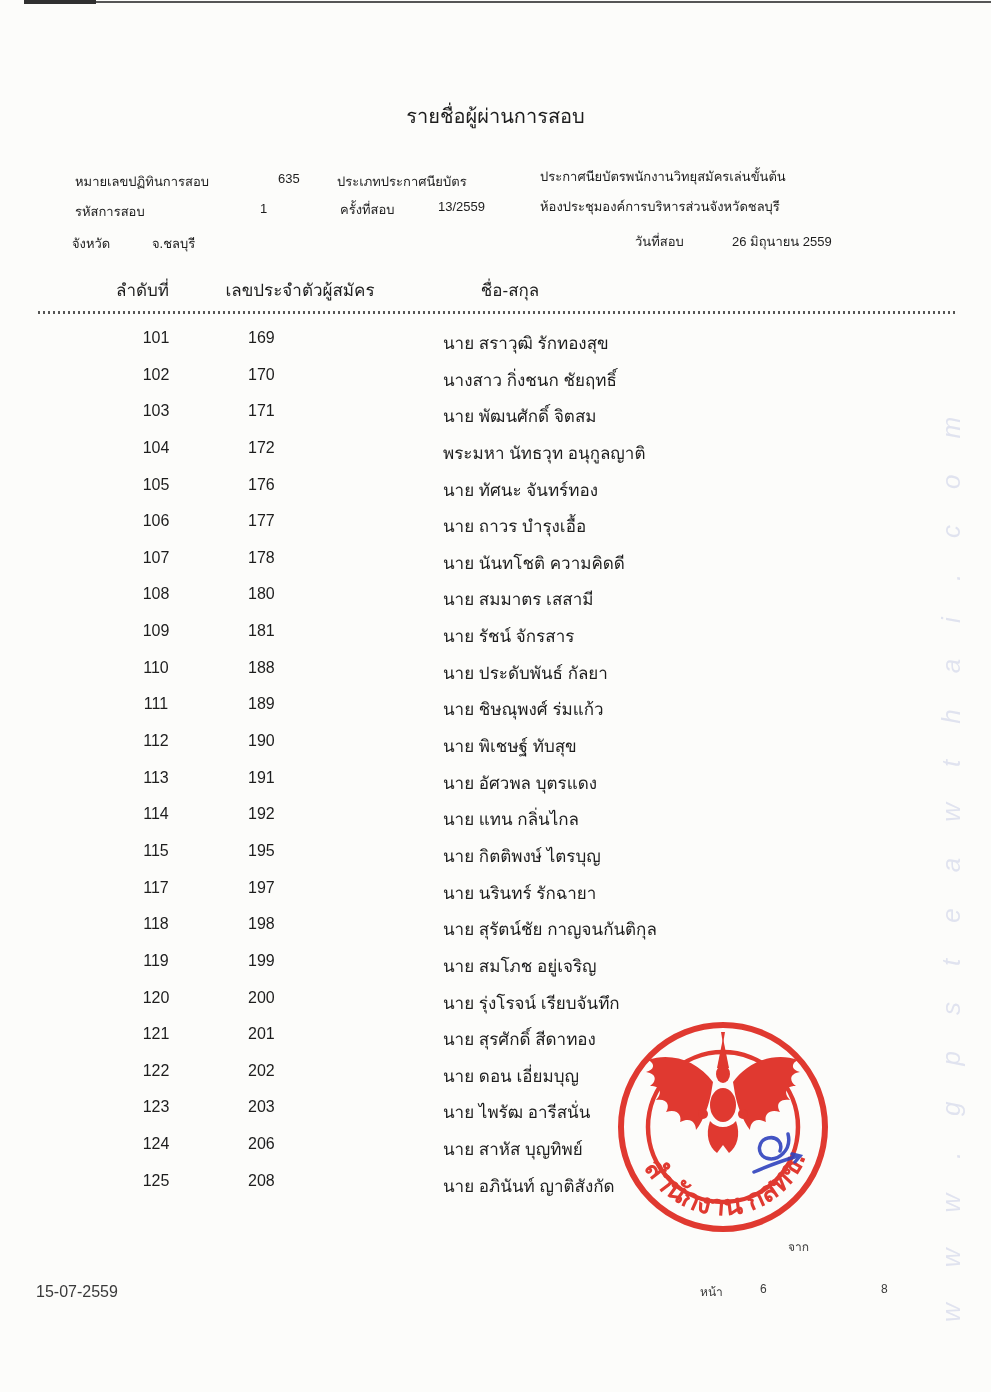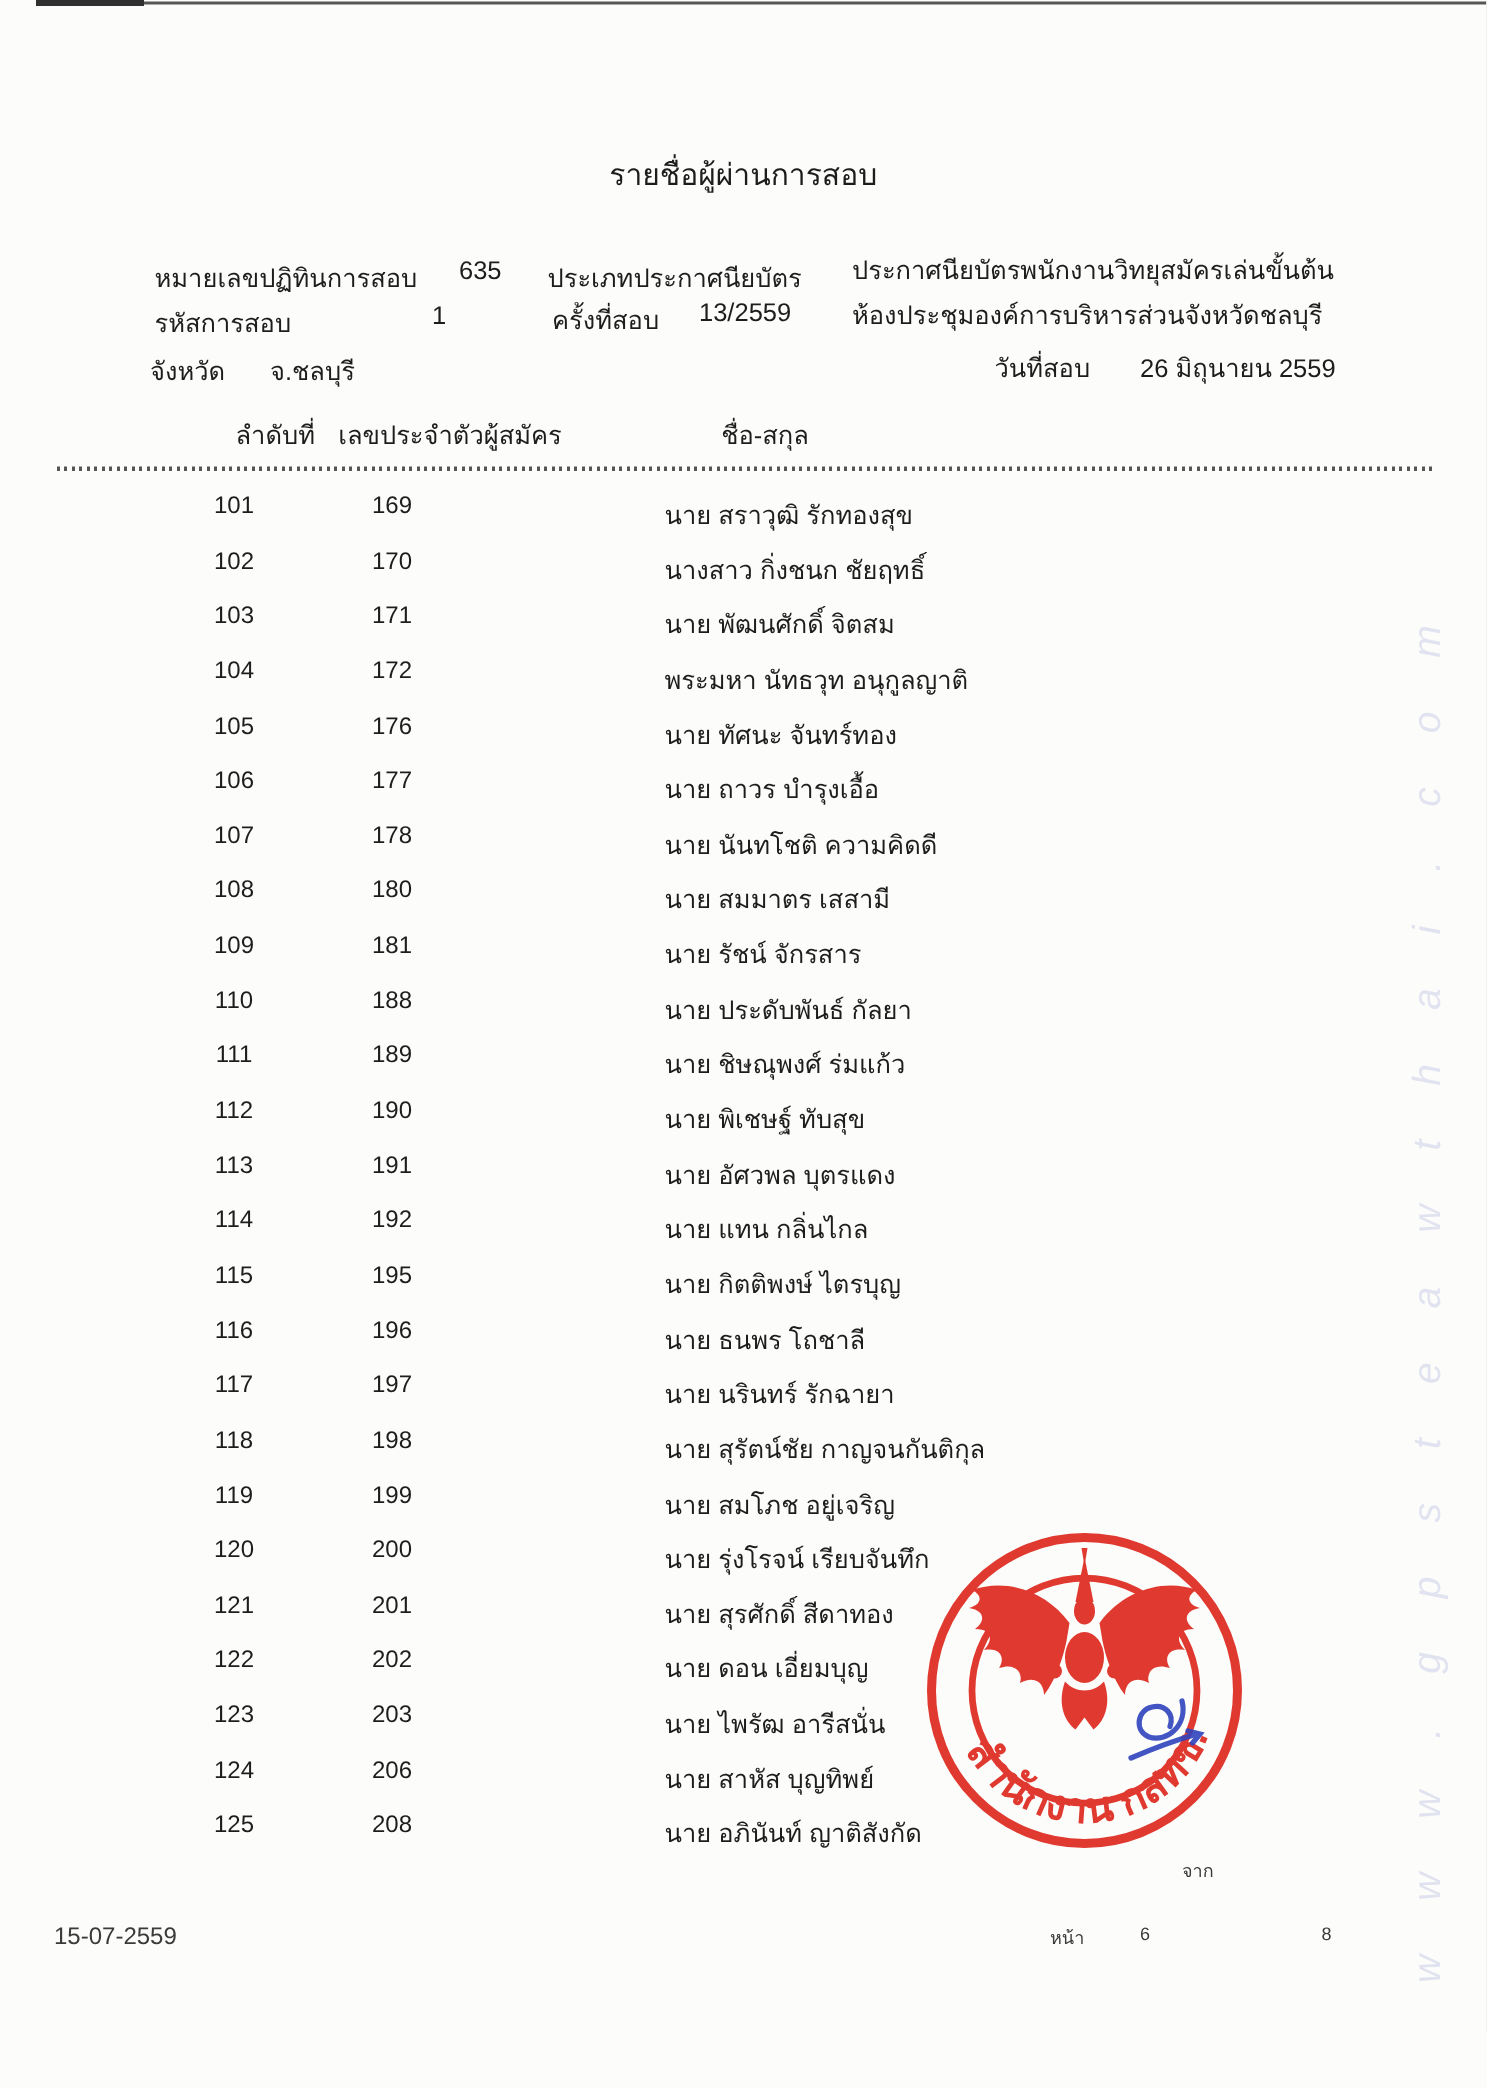--- a/index.html
+++ b/index.html
@@ -22,37 +22,37 @@
     transform:rotate(-90deg);transform-origin:top left;
     font-size:26px;font-style:italic;font-weight:300;
     letter-spacing:36px;color:#dcdfee;opacity:.85;white-space:nowrap;
   }
 
   .title{
     position:absolute;top:100px;left:0;width:991px;
     text-align:center;font-size:20px;font-weight:normal;margin:0;
   }
 
-  .info-block span{position:absolute;font-size:17px;white-space:nowrap;margin-left:28px;}
+  .info-block span{position:absolute;font-size:13px;white-space:nowrap;}
   .lbl-calendar{left:75px;top:171px;}
   .val-calendar{left:278px;top:171px;}
   .lbl-certtype{left:337px;top:171px;}
   .val-certtype{left:540px;top:166px;}
   .lbl-examcode{left:75px;top:201px;}
   .val-examcode{left:260px;top:201px;}
   .lbl-session{left:340px;top:199px;}
   .val-session{left:438px;top:199px;}
   .val-venue{left:540px;top:196px;}
   .lbl-province{left:72px;top:233px;}
   .val-province{left:152px;top:233px;}
   .lbl-examdate{left:635px;top:231px;}
   .val-examdate{left:732px;top:231px;}
 
   .thead span{position:absolute;top:276px;font-size:17px;white-space:nowrap;}
-  .th-no{left:134px;width:76px;text-align:right;}
+  .th-no{left:116px;width:76px;text-align:left;}
   .th-id{left:222px;width:156px;text-align:center;}
   .th-name{left:452px;width:116px;text-align:center;}
 
   .dotted-rule{
     position:absolute;left:38px;top:311px;width:920px;height:3px;
     background:repeating-linear-gradient(90deg,#383838 0 2px,transparent 2px 5px);
     opacity:.85;
   }
 
   .tbody{position:absolute;left:0;top:323px;width:789px;}
@@ -179,25 +179,20 @@
         <span class="c-no">114</span>
         <span class="c-id">192</span>
         <span class="c-name">นาย แทน กลิ่นไกล</span>
       </div>
       <div class="row">
         <span class="c-no">115</span>
         <span class="c-id">195</span>
         <span class="c-name">นาย กิตติพงษ์ ไตรบุญ</span>
       </div>
       <div class="row">
-        <span class="c-no">116</span>
-        <span class="c-id">196</span>
-        <span class="c-name">นาย ธนพร โถชาลี</span>
-      </div>
-      <div class="row">
         <span class="c-no">117</span>
         <span class="c-id">197</span>
         <span class="c-name">นาย นรินทร์ รักฉายา</span>
       </div>
       <div class="row">
         <span class="c-no">118</span>
         <span class="c-id">198</span>
         <span class="c-name">นาย สุรัตน์ชัย กาญจนกันติกุล</span>
       </div>
       <div class="row">

